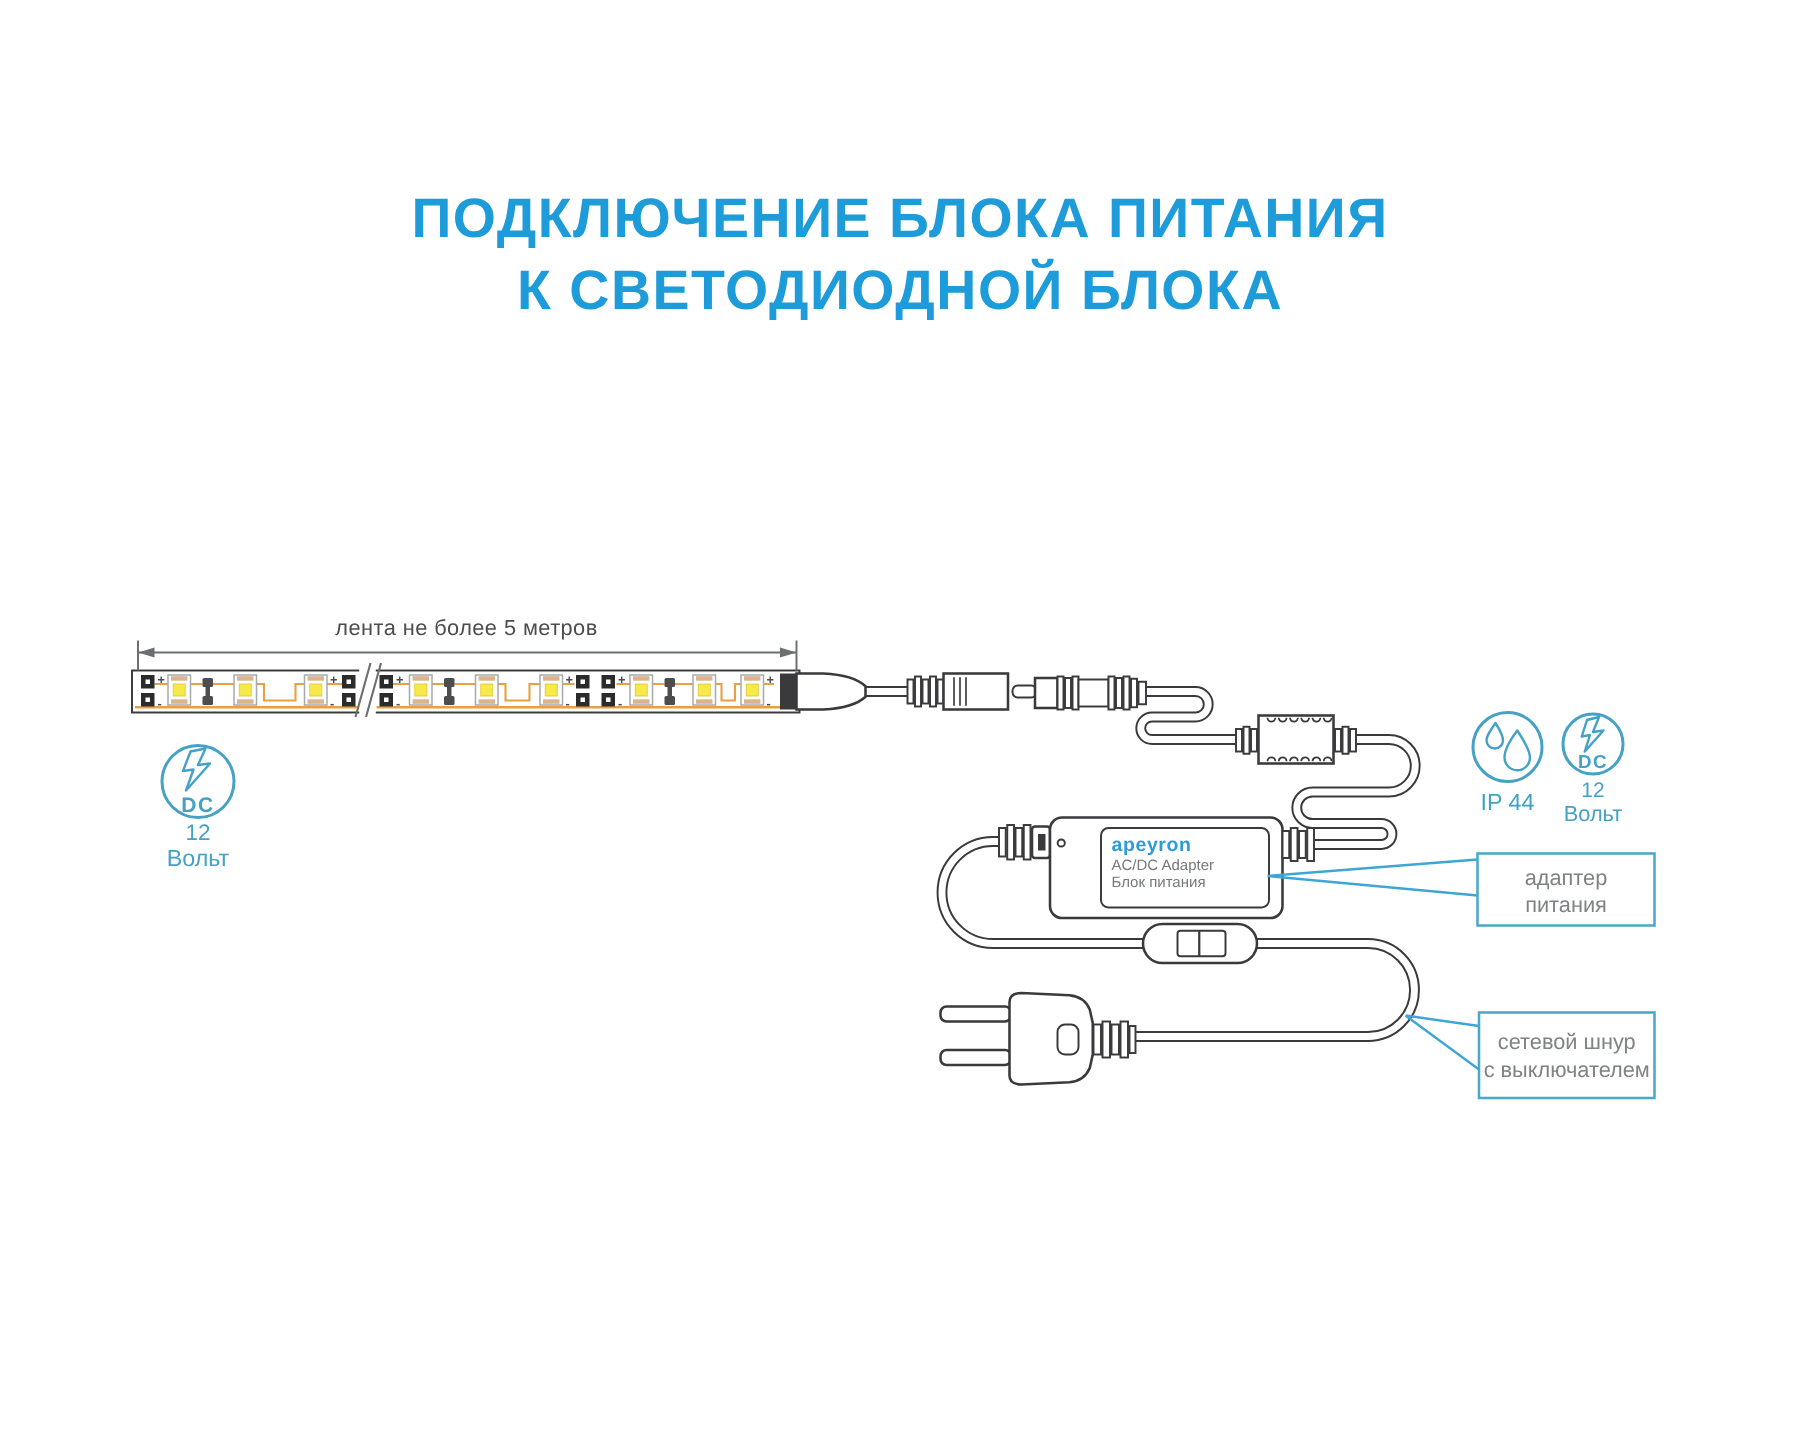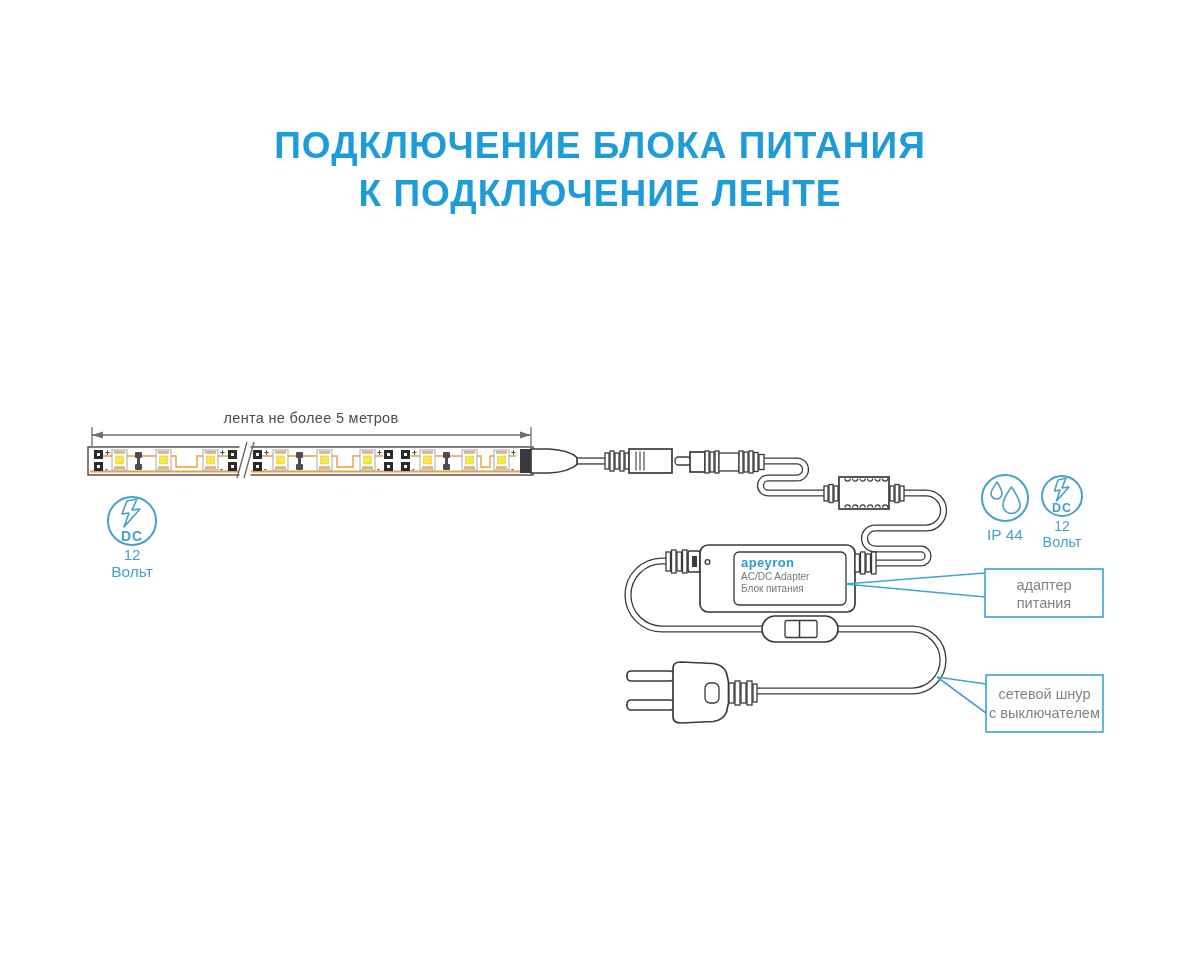--- a/index.html
+++ b/index.html
@@ -29,21 +29,21 @@
   .adtext{fill:#77787B;font-size:10px;}
   text{font-family:"Liberation Sans", sans-serif;}
 </style>
 </head>
 <body>
 
 <div class="stage">
 
   <div class="title">
     <span>ПОДКЛЮЧЕНИЕ БЛОКА ПИТАНИЯ</span><br>
-    <span>К ПОДКЛЮЧЕНИЕ ЛЕНТЕ</span>
+    <span>К СВЕТОДИОДНОЙ БЛОКА</span>
   </div>
 
   <svg width="1200" height="960" viewBox="0 0 1200 960">
     <defs>
       <g id="led">
         <rect x="0" y="0" width="15" height="20" fill="#ffffff" stroke="#A7A9AC" stroke-width="1"></rect>
         <rect x="2" y="0.8" width="11" height="3" fill="#D9B48F"></rect>
         <rect x="2" y="16.2" width="11" height="3" fill="#D9B48F"></rect>
         <rect x="3.5" y="6" width="8" height="8" fill="#F7EA48" stroke="#E3C93A" stroke-width="0.6"></rect>
       </g>

